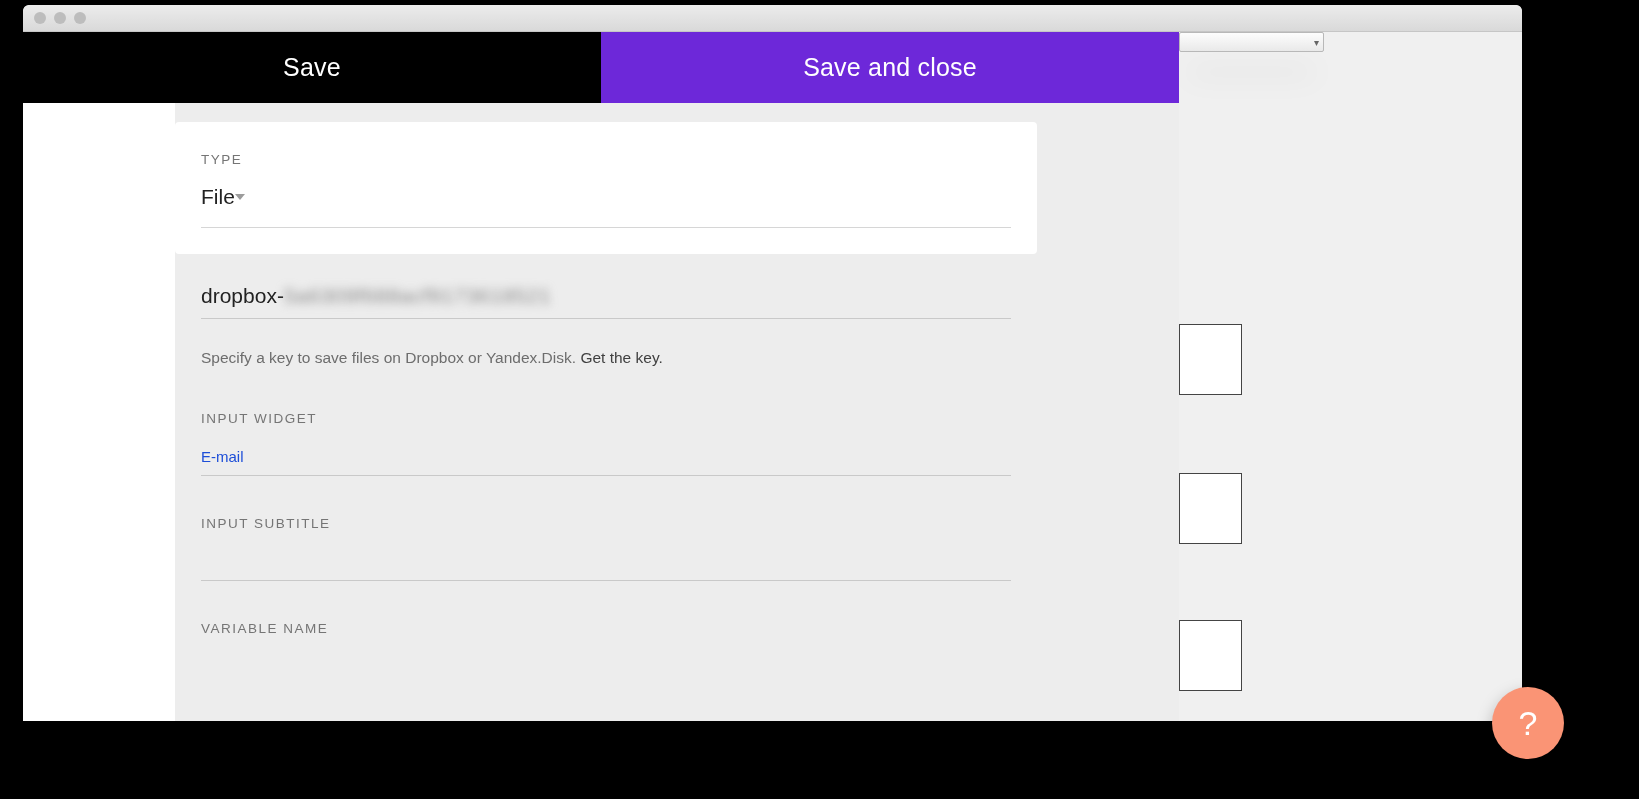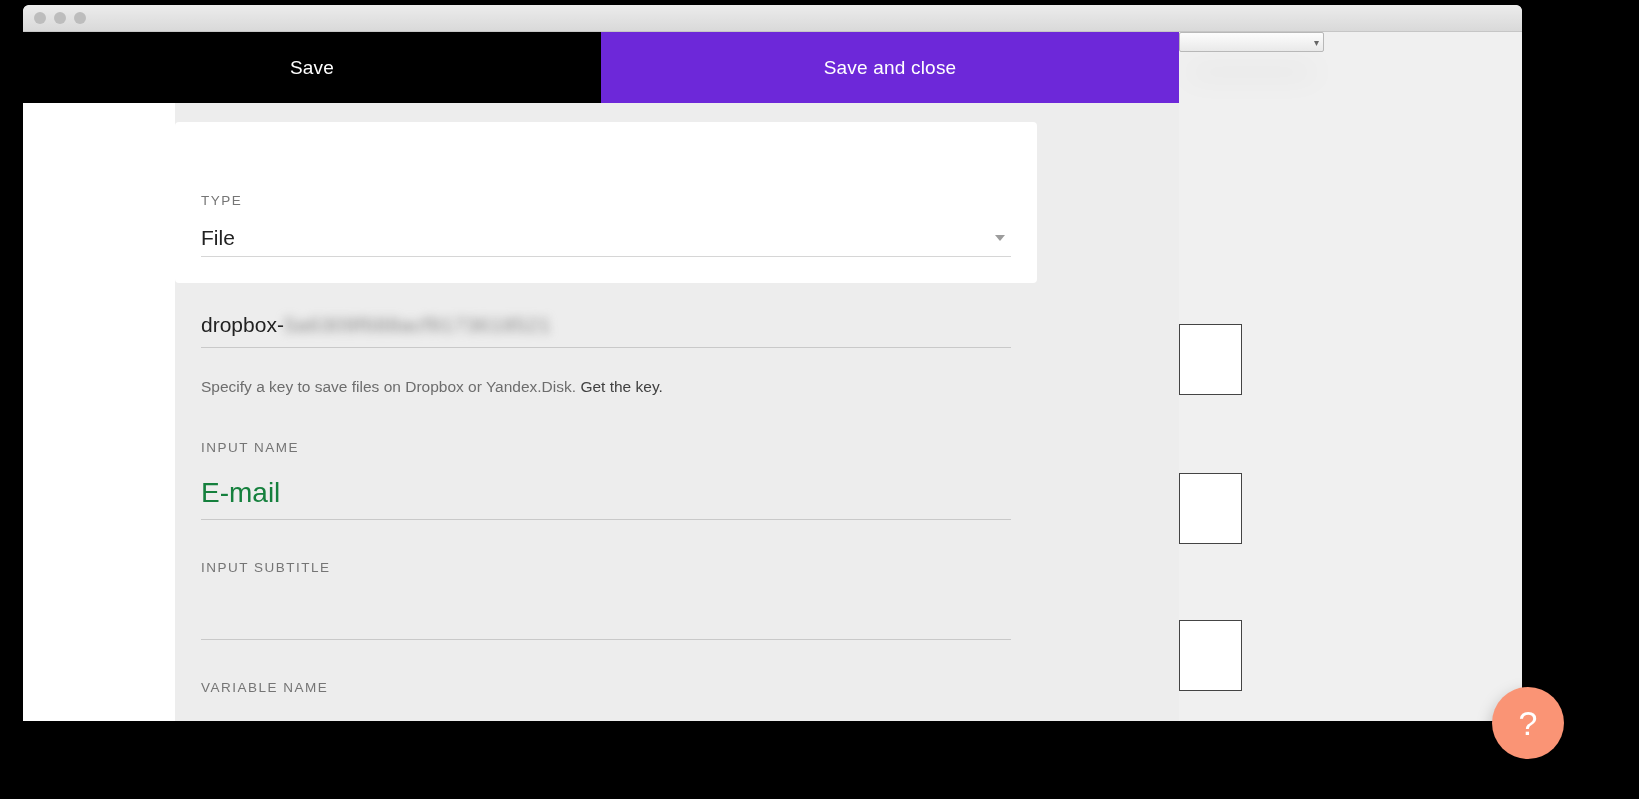--- a/index.html
+++ b/index.html
@@ -102,21 +102,21 @@
   }
   .dialog-header {
     display: flex;
     height: 71px;
   }
   .btn-save, .btn-save-close {
     flex: 1;
     display: flex;
     align-items: center;
     justify-content: center;
-    font-size: 19px;
+    font-size: 25px;
     font-weight: 400;
     cursor: pointer;
     letter-spacing: 0.2px;
     font-family: "Futura", "Helvetica Neue", Arial, sans-serif;
   }
   .btn-save { background: #000; color: #fff; }
   .btn-save-close { background: #6d28d9; color: #fff; }
 
   .dialog-body {
     flex: 1;
@@ -137,50 +137,49 @@
     margin-bottom: 26px;
   }
   .section { padding: 0 26px 14px 26px; }
 
   .field-label {
     font-size: 13.5px;
     letter-spacing: 1.5px;
     color: #757575;
     font-weight: 400;
     margin-bottom: 18px;
-    margin-top: 41px;
   }
 
   .select-row {
     display: flex;
     align-items: center;
-    justify-content: space-between;
+    justify-content: flex-start;
     border-bottom: 1px solid #d6d6d6;
-    padding-bottom: 6px;
+    padding-bottom: 18px;
     cursor: pointer;
   }
   .select-value {
     font-size: 21px;
     color: #222;
   }
   .chev {
     width: 0; height: 0;
     border-left: 5px solid transparent;
     border-right: 5px solid transparent;
     border-top: 6px solid #9c9c9c;
     margin-right: 6px;
   }
 
   .text-input {
     width: 100%;
     border: none;
     border-bottom: 1px solid #c9c9c9;
     background: transparent;
-    font-size: 28px;
-    color: #15803d;
+    font-size: 15px;
+    color: #1d4ed8;
     padding: 4px 0 10px 0;
     outline: none;
   }
 
   .blurred-suffix {
     display: inline-block;
     filter: blur(5px);
     color: #888;
     letter-spacing: 0.5px;
     user-select: none;
@@ -269,21 +268,21 @@
 
             <div class="section">
 
               <div class="key-row">
                 <span>dropbox-</span><span class="blurred-suffix">5a6309f688acf9173618521</span>
               </div>
               <div class="hint">
                 <span>Specify a key to save files on Dropbox or Yandex.Disk. </span><a>Get the key.</a>
               </div>
 
-              <div class="field-label">INPUT NAME</div>
+              <div class="field-label">INPUT WIDGET</div>
               <input class="text-input" value="E-mail" style="">
 
               <div class="field-label">INPUT SUBTITLE</div>
               <input class="text-input" value="" style="">
 
               <div class="field-label" style="margin-bottom:12px">VARIABLE NAME</div>
             </div>
 
           </div>
 

